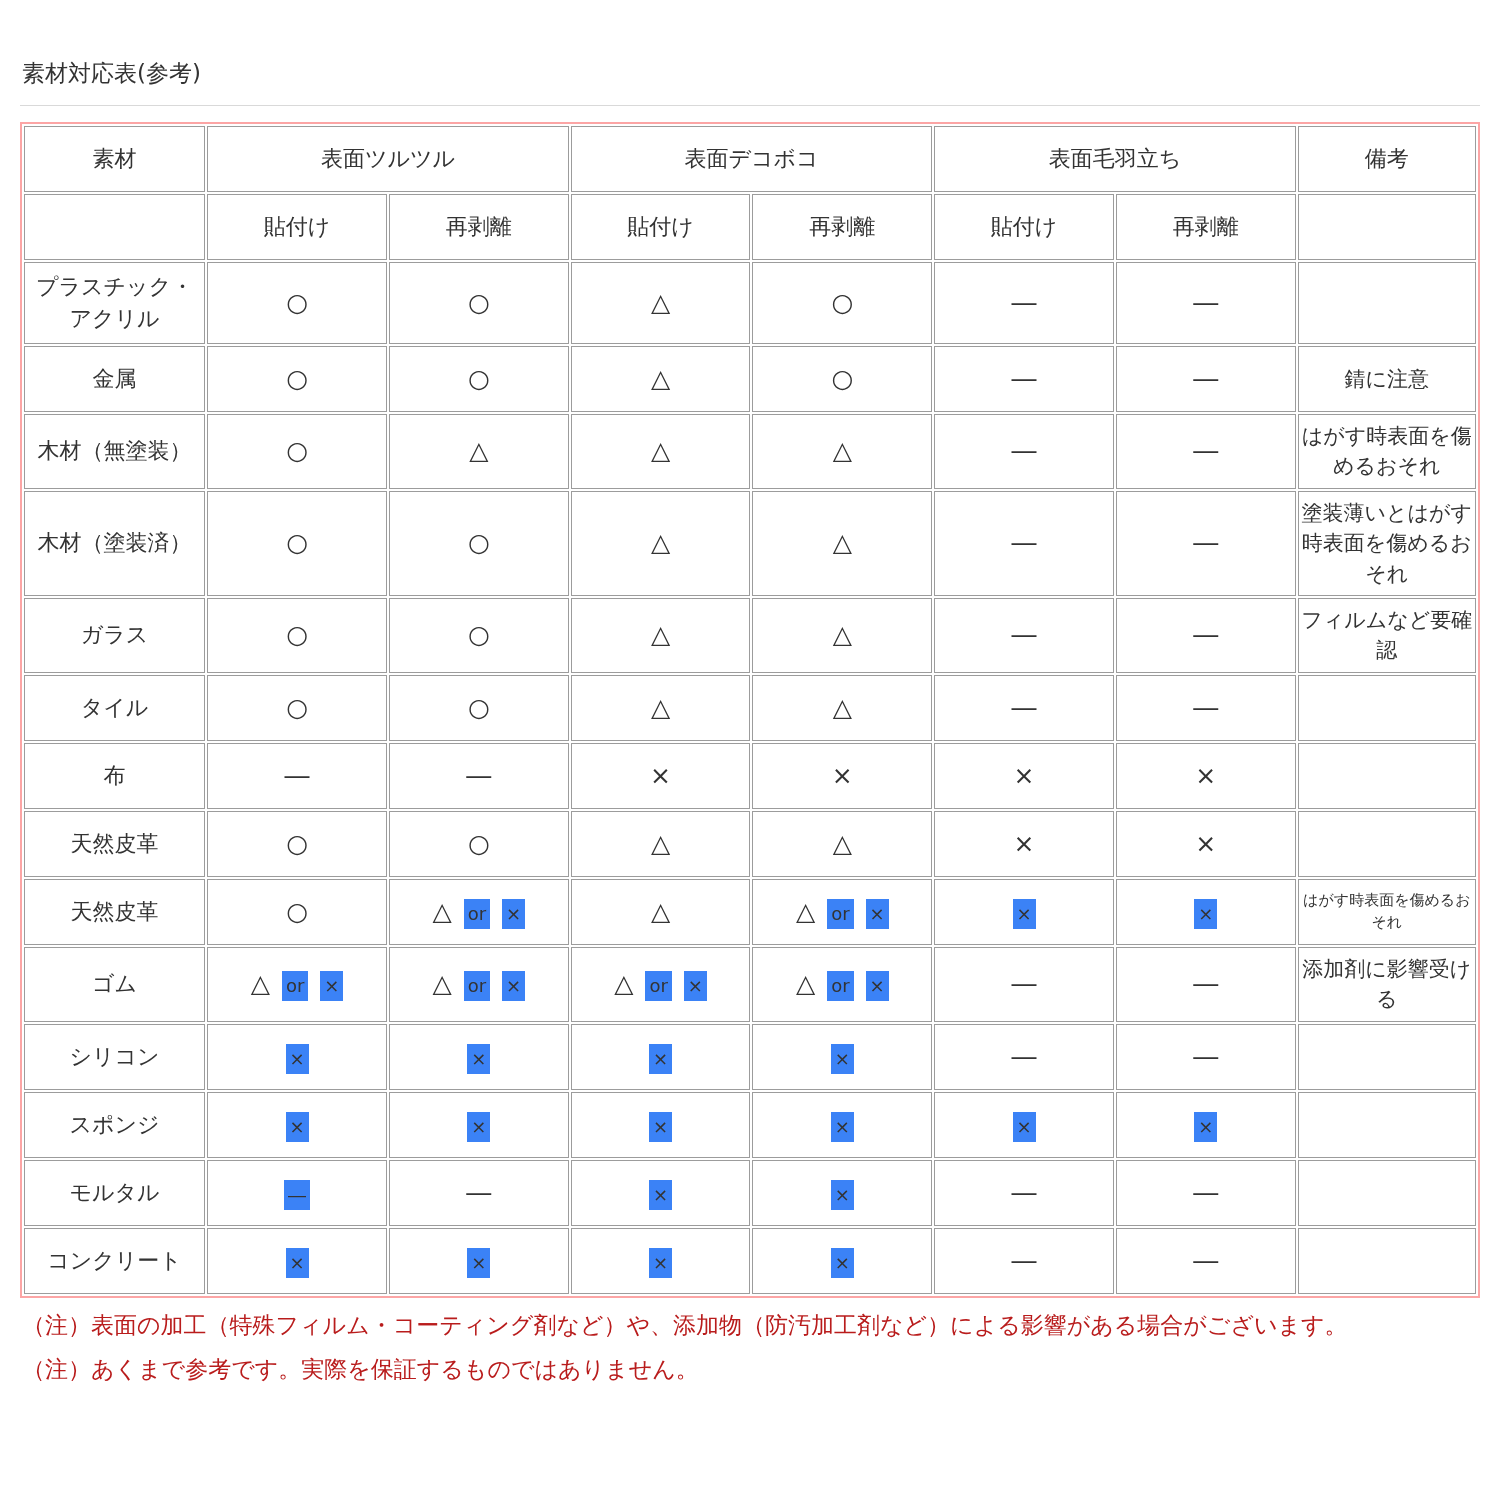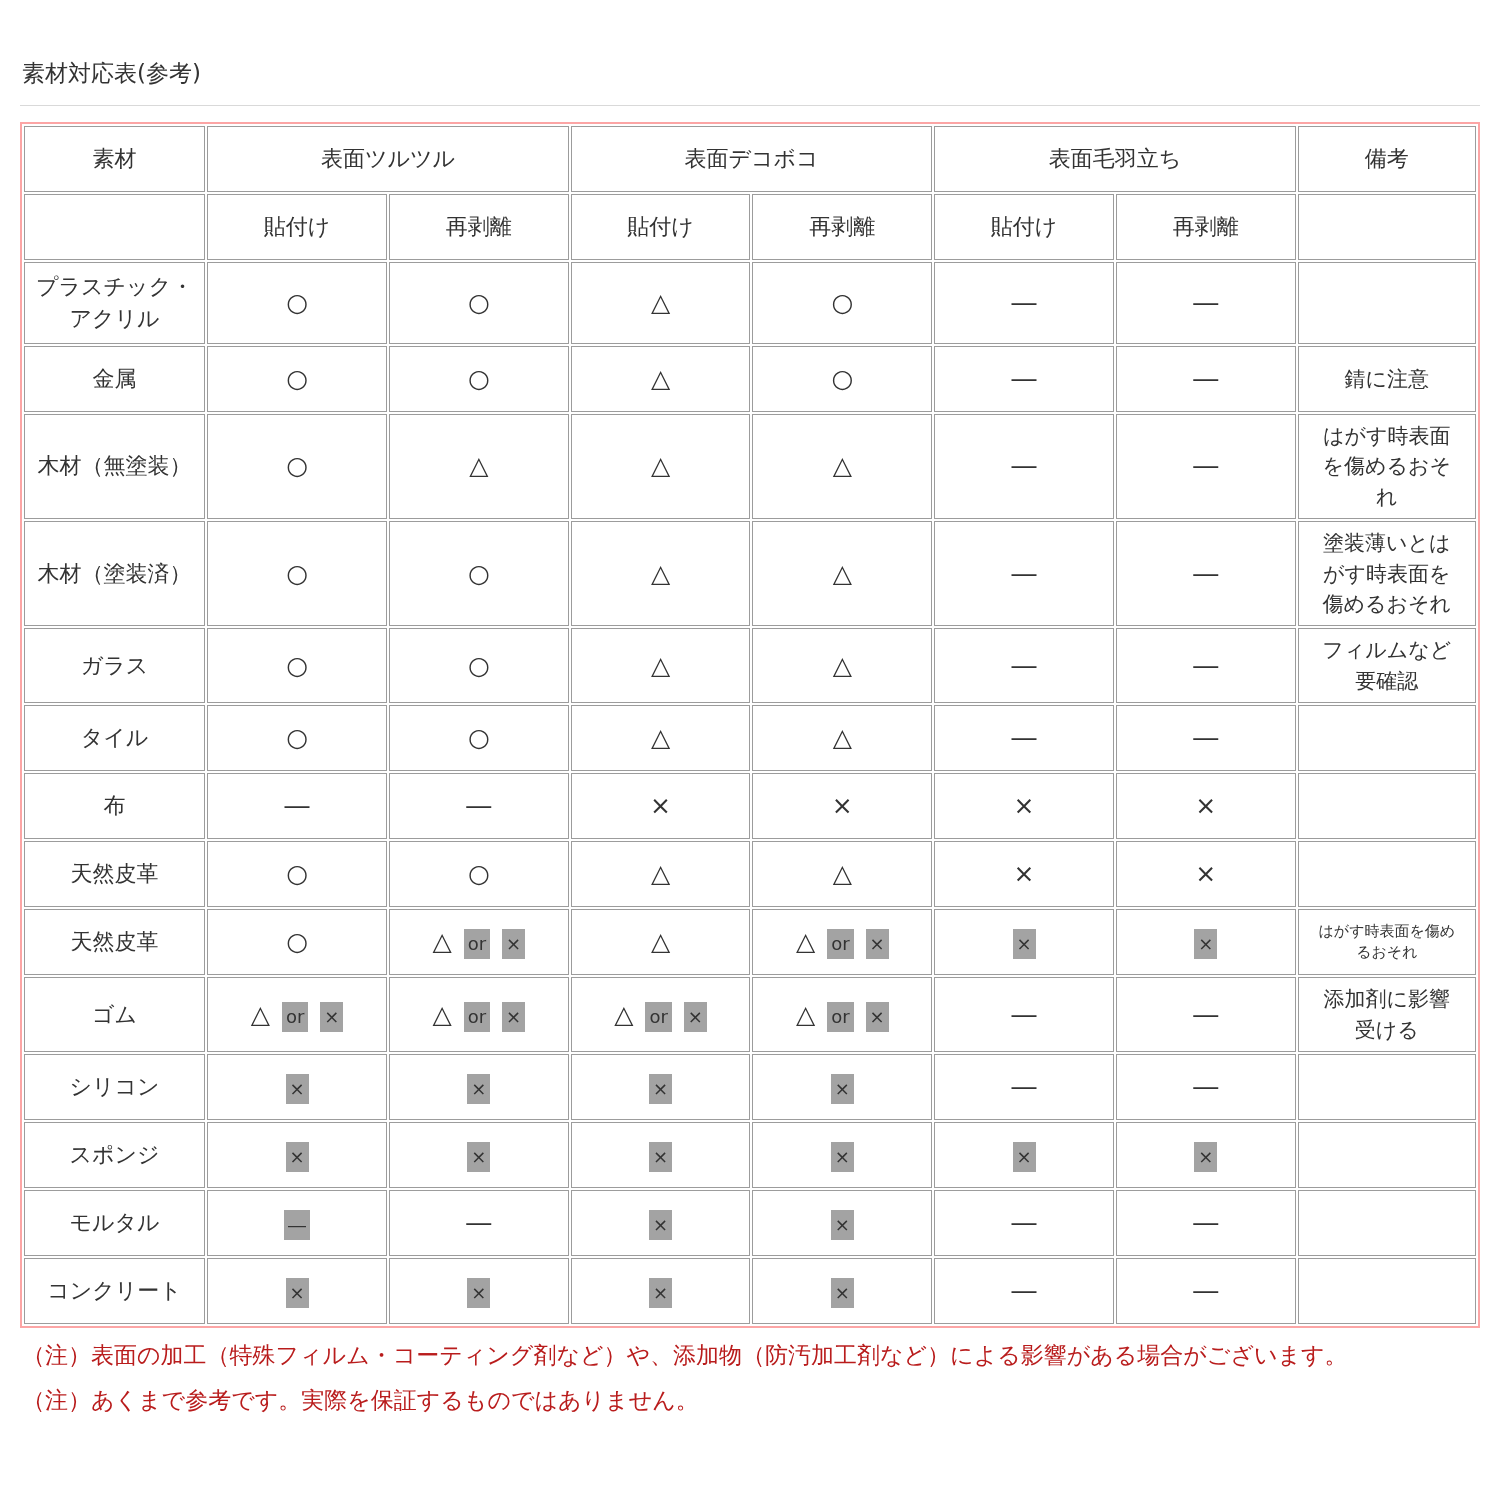--- a/index.html
+++ b/index.html
@@ -10,22 +10,22 @@
   table{width:100%;table-layout:fixed;border:2px solid #fca5a5;
     border-collapse:separate;border-spacing:2px;background:#fff;}
   th,td{border:1px solid #9c9c9c;font-weight:normal;text-align:center;
     vertical-align:middle;font-size:22px;line-height:1.45;padding:8px 6px;
     color:#333;word-break:break-all;}
   th{height:48px;}
   td{height:48px;}
   td.mat{font-size:22px;padding:8px 10px;margin-left:12px;}
   td.sym{font-size:25px;}
   td.sym span{display:inline-block;margin:0 6px;}
-  td.sym span.hl{background:#a3a3a3;font-size:18px;padding:2px 4px;}
-  td.remark{font-size:21px;padding:6px 16px;}
+  td.sym span.hl{background:#3b82f6;font-size:18px;padding:2px 4px;}
+  td.remark{font-size:21px;padding:6px 0;}
   td.remark.small{font-size:15px;}
   .note{font-size:23px;line-height:1.5;margin:10px 0 0 2px;color:#b91c1c;}
 </style>
 </head>
 <body>
 
 <div class="page">
   <h1 class="title">素材対応表(参考)</h1>
   <hr class="rule">
   <table id="tbl">

